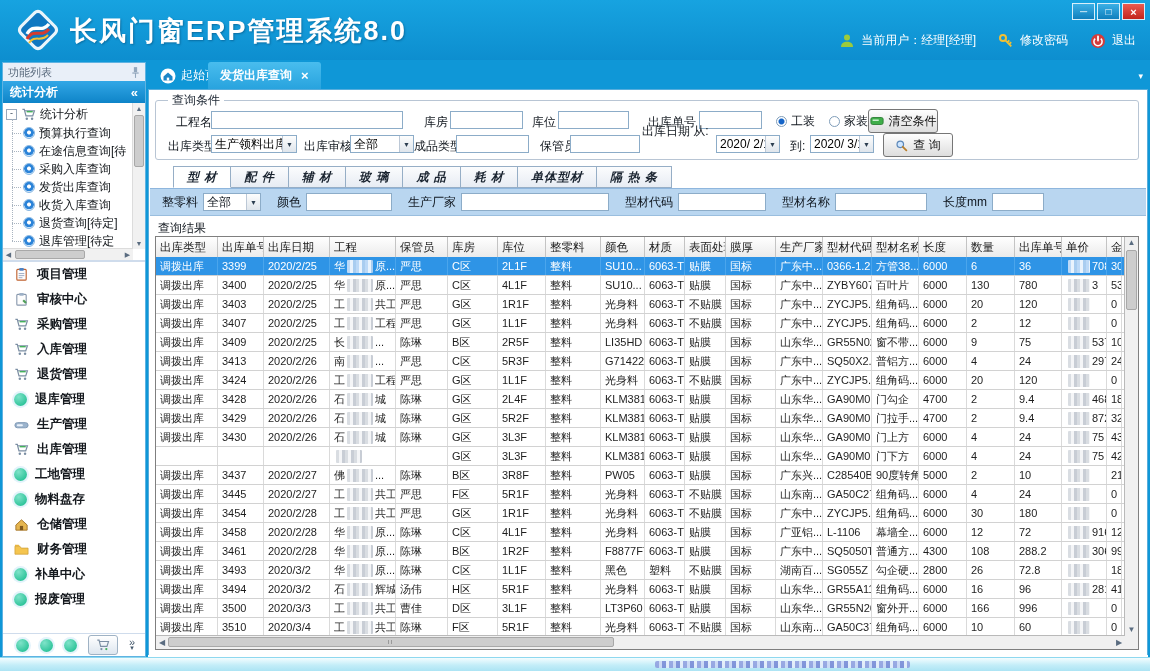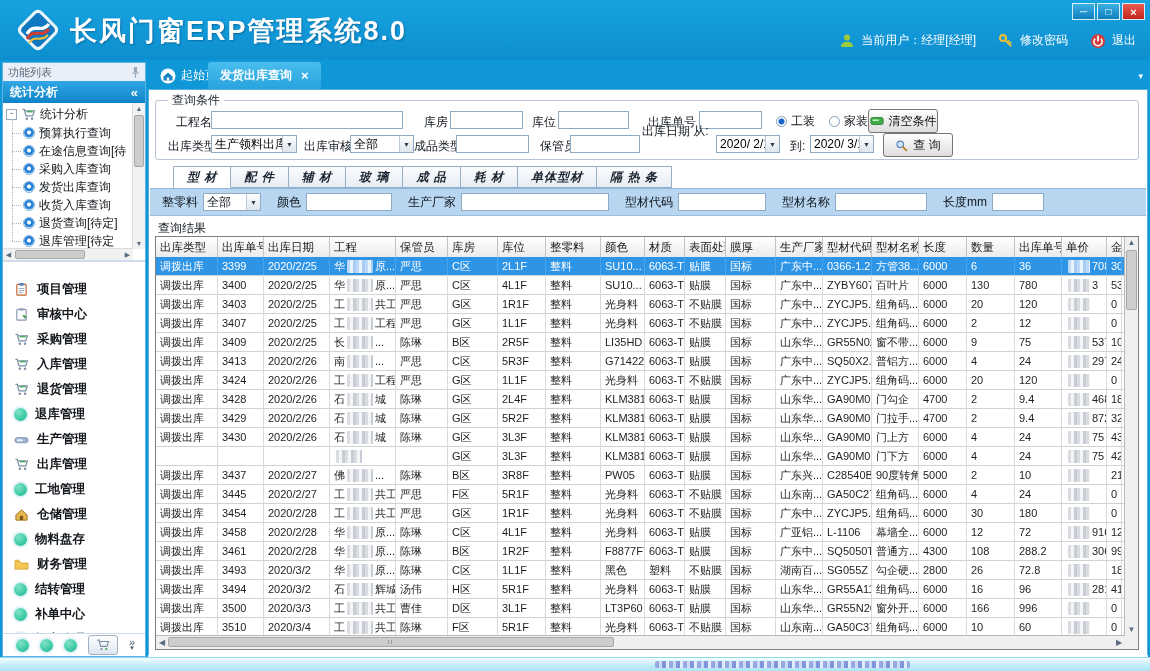--- a/index.html
+++ b/index.html
@@ -36,21 +36,21 @@
   .kids::before{content:"";position:absolute;left:1px;top:-5px;bottom:9px;border-left:1px dotted #a9b4c0;}
   .tree-item{display:flex;align-items:center;gap:4px;height:18px;padding-left:12px;position:relative;cursor:pointer;}
   .tree-item::before{content:"";position:absolute;left:1px;top:9px;width:9px;border-top:1px dotted #a9b4c0;}
   .blue-dot{width:12px;height:12px;border-radius:50%;flex:none;background:radial-gradient(circle at 50% 45%,#ffffff 0 1.5px,#2b83d8 2.5px 4.5px,#cfe6fa 5px);border:1px solid #86b6e2;box-sizing:border-box;}
   .tree-vscroll{position:absolute;top:0;right:0;width:12px;bottom:11px;background:#f1f1f1;border-left:1px solid #dcdcdc;}
   .tree-hscroll{position:absolute;left:0;right:12px;bottom:0;height:11px;background:#f1f1f1;border-top:1px solid #dcdcdc;}
   .sarrow{color:#5a6c80;font-size:7px;line-height:11px;text-align:center;}
   .tree-vscroll .sarrow{height:11px;}
   .tree-hscroll .sarrow{position:absolute;top:0;width:11px;height:11px;}
   .sthumb{position:absolute;background:#cdcdcd;border:1px solid #a8a8a8;border-radius:2px;box-sizing:border-box;}
-  #menu{position:absolute;top:199px;left:0;right:0;bottom:22px;overflow:hidden;margin-top:15px;}
+  #menu{position:absolute;top:199px;left:0;right:0;bottom:22px;overflow:hidden;}
   .menu-item{height:25px;display:flex;align-items:center;gap:8px;padding-left:11px;font-size:12.5px;font-weight:bold;color:#15191e;cursor:pointer;}
   .green-dot{width:13px;height:13px;border-radius:50%;flex:none;background:radial-gradient(circle at 35% 30%,#7fe3c9,#12b98a);box-shadow:0 0 0 2px #e3f3fb;}
   .side-bottom{position:absolute;bottom:0;left:0;right:0;height:22px;border-top:1px solid #cfdcec;display:flex;align-items:center;gap:11px;padding-left:13px;}
   .sb-btn{width:28px;height:18px;border:1px solid #9fb2c4;border-radius:3px;background:linear-gradient(#ffffff,#dde6ef);display:flex;align-items:center;justify-content:center;cursor:pointer;}
   .sb-btn svg{width:14px;height:14px;}
   .more{color:#44586c;font-size:11px;line-height:5px;display:flex;flex-direction:column;align-items:center;cursor:pointer;}
   .more .car{font-size:7px;}
 
   
   .main{position:absolute;left:148px;top:62px;right:0;bottom:14px;}
@@ -310,44 +310,40 @@
               <path d="M6 5h6.5" stroke="#44b05c" stroke-width="1.5"></path>
             </svg>
           </span>
           <span>出库管理</span>
         </div>
         <div class="menu-item">
           <span class="green-dot"></span>
           <span>工地管理</span>
         </div>
         <div class="menu-item">
+          <span class="green-dot"></span>
+          <span>物料盘存</span>
+        </div>
+        <div class="menu-item">
           <span class="mi-icon">
             <svg viewBox="0 0 16 16">
               <path d="M2 8.5L8 3l6 5.5V14H2z" fill="#e5b54f" stroke="#a4762b"></path>
               <rect x="6.3" y="9.5" width="3.4" height="4.5" fill="#7d571d"></rect>
             </svg>
           </span>
           <span>仓储管理</span>
         </div>
         <div class="menu-item">
-          <span class="green-dot"></span>
-          <span>物料盘存</span>
-        </div>
-        <div class="menu-item">
           <span class="mi-icon">
             <svg viewBox="0 0 16 16">
               <path d="M1 4.5h5.2L7.8 6.5H15V13H1z" fill="#f5c54f" stroke="#cfa03a" stroke-width="0.8"></path>
               <path d="M1 4.5V3h4l1 1.5z" fill="#e8b53f"></path>
             </svg>
           </span>
           <span>财务管理</span>
-        </div>
-        <div class="menu-item">
-          <span class="green-dot"></span>
-          <span>结转管理</span>
         </div>
         <div class="menu-item">
           <span class="green-dot"></span>
           <span>补单中心</span>
         </div>
         <div class="menu-item">
           <span class="green-dot"></span>
           <span>报废管理</span>
         </div>
       </div>

